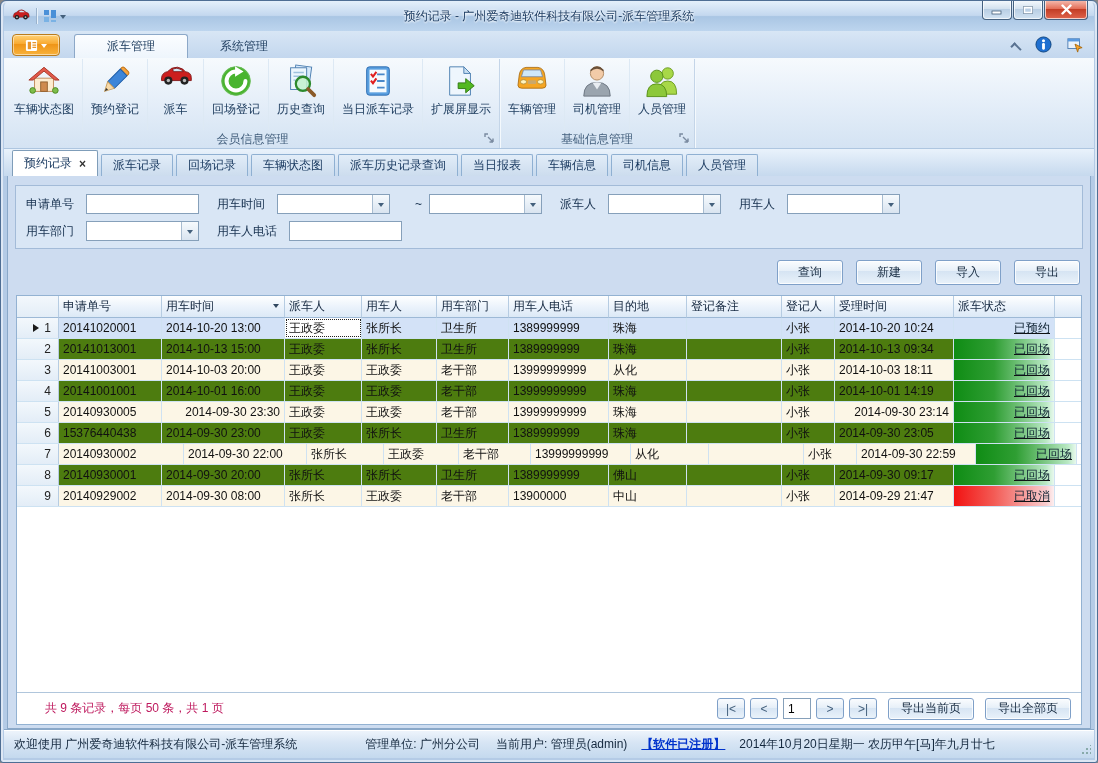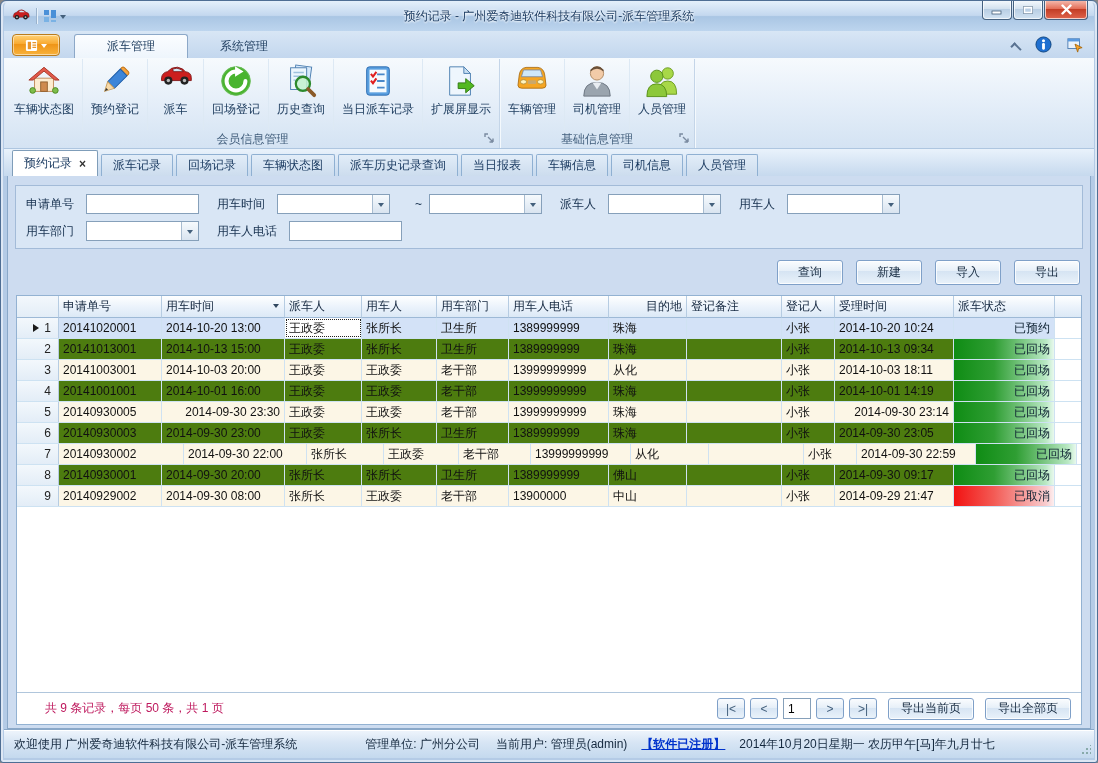--- a/index.html
+++ b/index.html
@@ -75,21 +75,21 @@
     overflow:hidden; white-space:nowrap; color:#111; flex:none;}
   .g-header .g-cell{ background:linear-gradient(#feffff,#eaf2fb 55%,#dcE9f6); border-right:1px solid #b6cce2;
     border-bottom:1px solid #9db9d6; color:#14273f; position:relative;}
   .g-header{ height:22px;}
   .ind{ justify-content:flex-end; background:linear-gradient(#f3f8fc,#e3edf7); border-right:1px solid #b6cce2; color:#222; padding-right:7px; gap:5px;}
   .row-sel .g-cell{ background:#d3e2f7;}
   .row-cyan .g-cell{ background:#4d7c0f;}
   .row-cream .g-cell{ background:#fcf6e6;}
   .g-row .ind{ background:linear-gradient(#f3f8fc,#e3edf7) !important;}
   .g-cell.focused{ background:#fff !important; outline:1px dotted #222; outline-offset:-2px;}
-  .g-cell.status{ padding:0; }
+  .g-cell.status{ padding:0;text-decoration:underline; }
   .sbar{ flex:1; height:100%; display:flex; align-items:center; justify-content:flex-end; padding-right:4px; color:#0c2030;}
   .sbar.green{ background:linear-gradient(90deg,#0f8c14,#2f9e33 40%,#b9e8c4 92%,#e9f9ee);}
   .sbar.red{ background:linear-gradient(90deg,#f21212,#f35b55 40%,#f8ccce 92%,#fdeff0);}
   .tri-right{ width:0; height:0; border-left:6px solid #1a1a1a; border-top:4.5px solid transparent; border-bottom:4.5px solid transparent;}
   .hdr-filter{ position:absolute; right:5px; top:8px; width:0; height:0; border:3.5px solid transparent; border-top:4.5px solid #30475f;}
   .g-filler{ flex:1; border-bottom:1px solid transparent;}
   .g-header .g-filler{ background:linear-gradient(#feffff,#eaf2fb 55%,#dce9f6); border-bottom:1px solid #9db9d6;}
   
   .grid-footer{ height:32px; border-top:1px solid #b0c6dc; background:#fff; display:flex; align-items:center; padding:0 10px; gap:4px;}
   .summary{ color:#be185d; margin-left:18px;}
@@ -417,21 +417,21 @@
             </div>
             <div class="g-cell" style="width: 75px;">
               <span>用车人</span>
             </div>
             <div class="g-cell" style="width: 72px;">
               <span>用车部门</span>
             </div>
             <div class="g-cell" style="width: 100px;">
               <span>用车人电话</span>
             </div>
-            <div class="g-cell" style="width: 78px; justify-content: flex-end;">
+            <div class="g-cell" style="width: 78px;">
               <span>目的地</span>
             </div>
             <div class="g-cell" style="width: 95px;">
               <span>登记备注</span>
             </div>
             <div class="g-cell" style="width: 53px;">
               <span>登记人</span>
             </div>
             <div class="g-cell" style="width: 119px;">
               <span>受理时间</span>
@@ -636,21 +636,21 @@
               <div class="g-cell status" style="width: 101px;">
                 <div class="sbar green">已回场</div>
               </div>
               <div class="g-filler"></div>
             </div>
             <div class="g-row body row-cyan">
               <div class="g-cell ind" style="width: 42px;">
                 <span>6</span>
               </div>
               <div class="g-cell" style="width: 103px;">
-                <span>20140930003</span>
+                <span>15376440438</span>
               </div>
               <div class="g-cell" style="width: 123px;">
                 <span>2014-09-30 23:00</span>
               </div>
               <div class="g-cell" style="width: 77px;">
                 <span>王政委</span>
               </div>
               <div class="g-cell" style="width: 75px;">
                 <span>张所长</span>
               </div>

